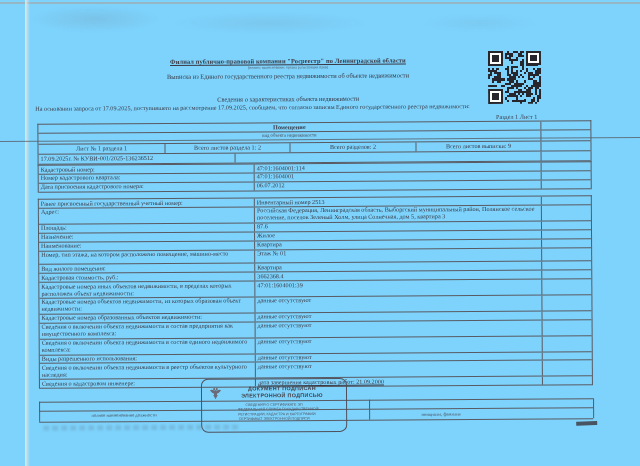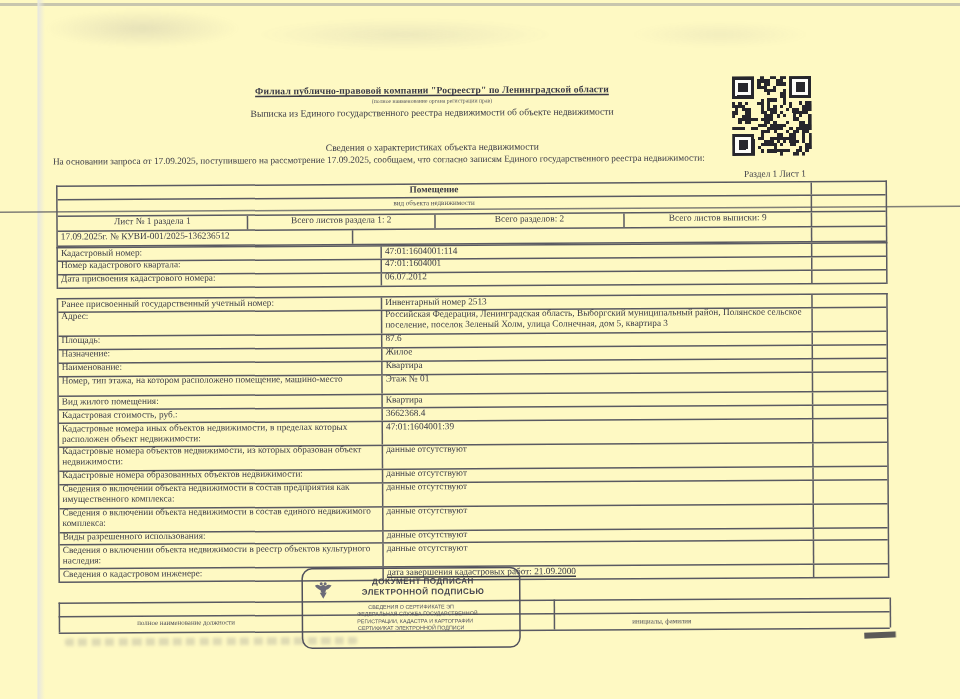--- a/index.html
+++ b/index.html
@@ -2,21 +2,21 @@
 <html><head>
 <meta charset="utf-8">
 <style>
   * { margin:0; padding:0; box-sizing:border-box; }
   html,body { width:640px; height:466px; }
   body {
     position:relative; overflow:hidden; background:#ffffff;
     font-family:"Liberation Serif","DejaVu Serif",serif;
     color:#3a3a46;
   }
-  .scan { position:absolute; inset:0; background:#fef9c3; }
+  .scan { position:absolute; inset:0; background:#7dd3fc; }
   .topline { position:absolute; left:0; top:2px; width:640px; height:2px; background:#a3a3a0; opacity:.6; }
   .leftshade { position:absolute; left:25px; top:0; width:5px; height:466px;
     background:linear-gradient(90deg,#e6e6e1,rgba(255,255,255,0)); }
   .smudge { position:absolute; border-radius:50%;
     background:radial-gradient(closest-side, rgba(110,110,132,.16), rgba(110,110,132,0)); filter:blur(1px); }
 
   .content { position:absolute; inset:0; transform:rotate(-0.35deg); transform-origin:320px 230px; }
 
   .ctr { text-align:center; }
   .hdr { position:absolute; left:38px; width:502px; }

